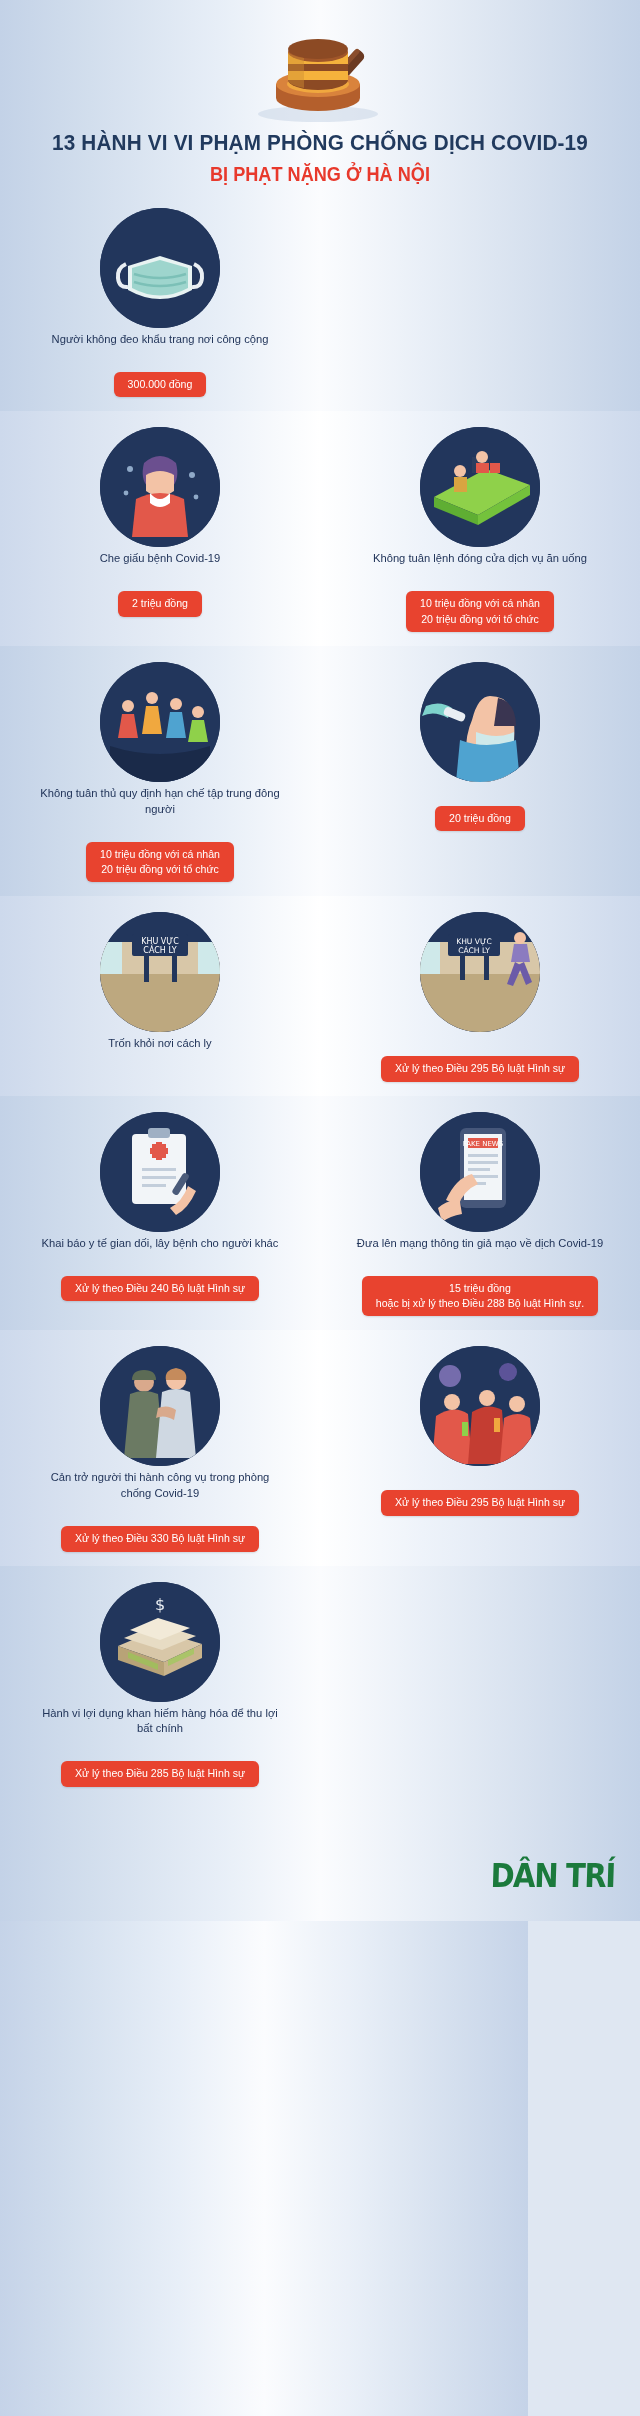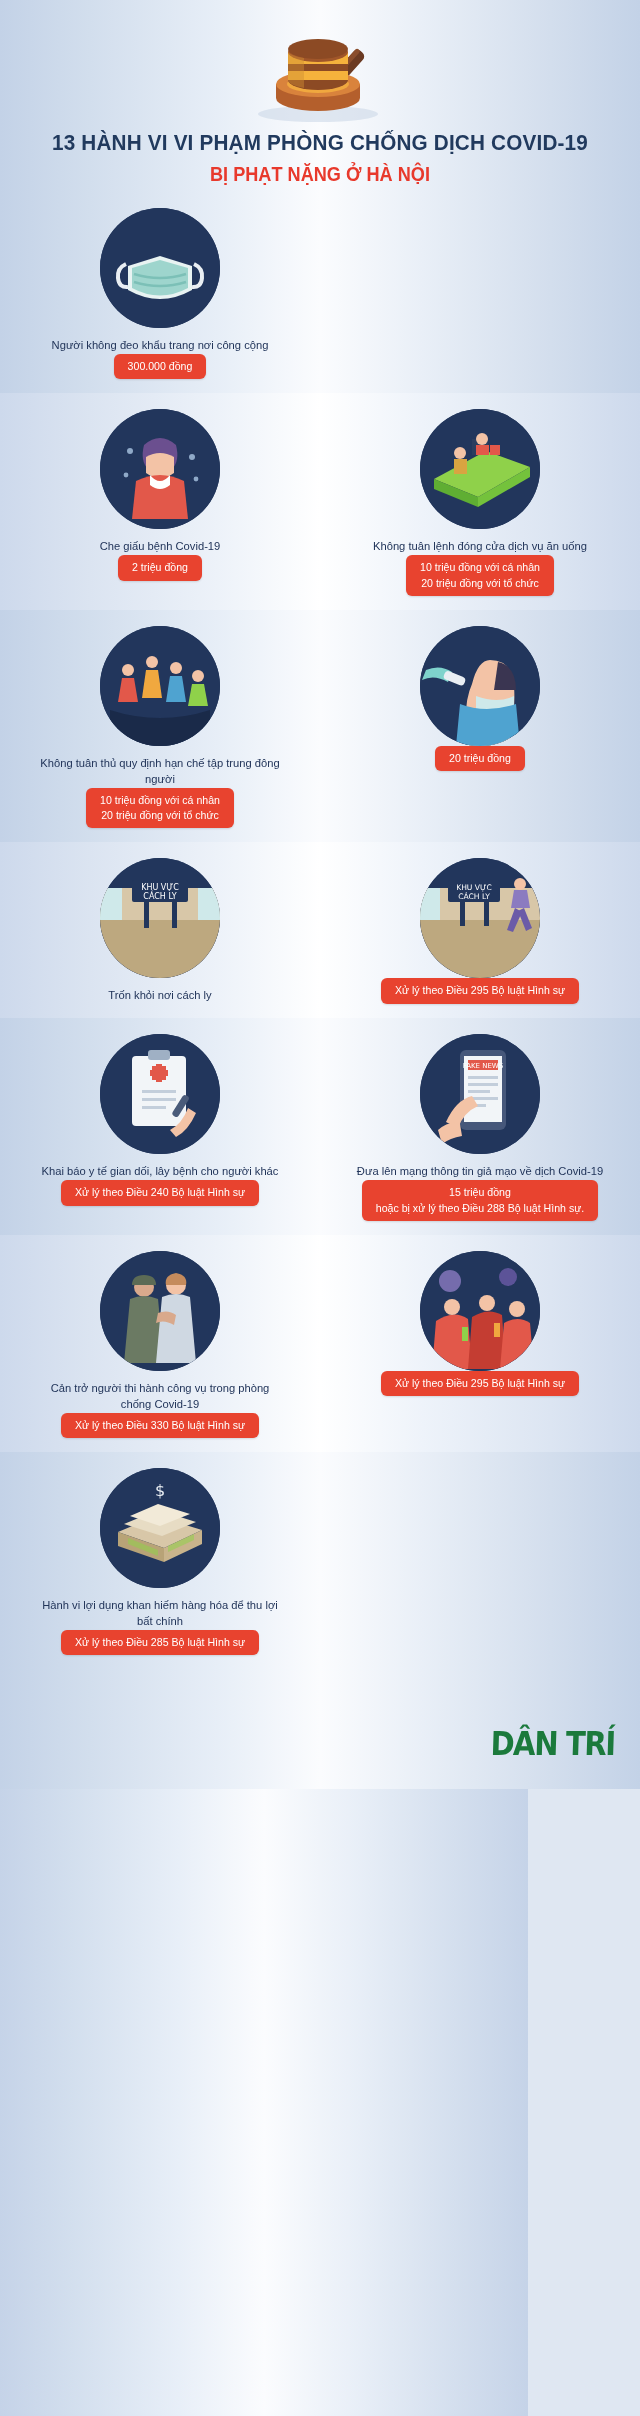--- a/index.html
+++ b/index.html
@@ -111,31 +111,31 @@
     height: 120px;
     border-radius: 50%;
     background: #22365c;
     overflow: hidden;
     position: relative;
     display: block;
   }
   .circle svg { display: block; width: 120px; height: 120px; }
 
   .caption {
-    margin-top: 10px;
+    margin-top: 4px;
     text-align: center;
     color: #22355a;
     font-size: 11.2px;
     line-height: 1.42;
     max-width: 250px;
     font-weight: 400;
   }
 
   .badge {
-    margin-top: 0;
+    margin-top: 24px;
     background: #e8432f;
     color: #ffffff;
     border-radius: 6px;
     padding: 5px 14px;
     font-size: 10.6px;
     line-height: 1.45;
     text-align: center;
     white-space: pre-line;
     box-shadow: 0 1px 2px rgba(0,0,0,.12);
     max-width: 290px;

